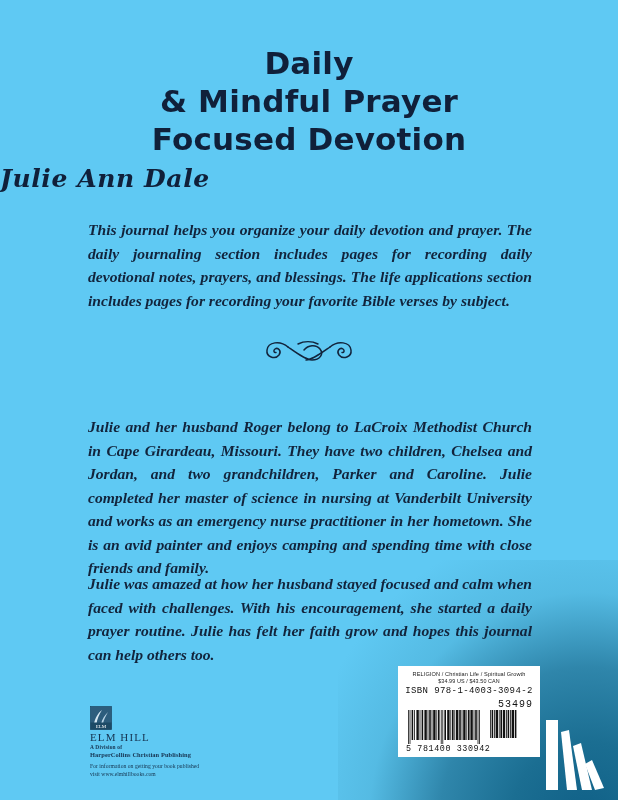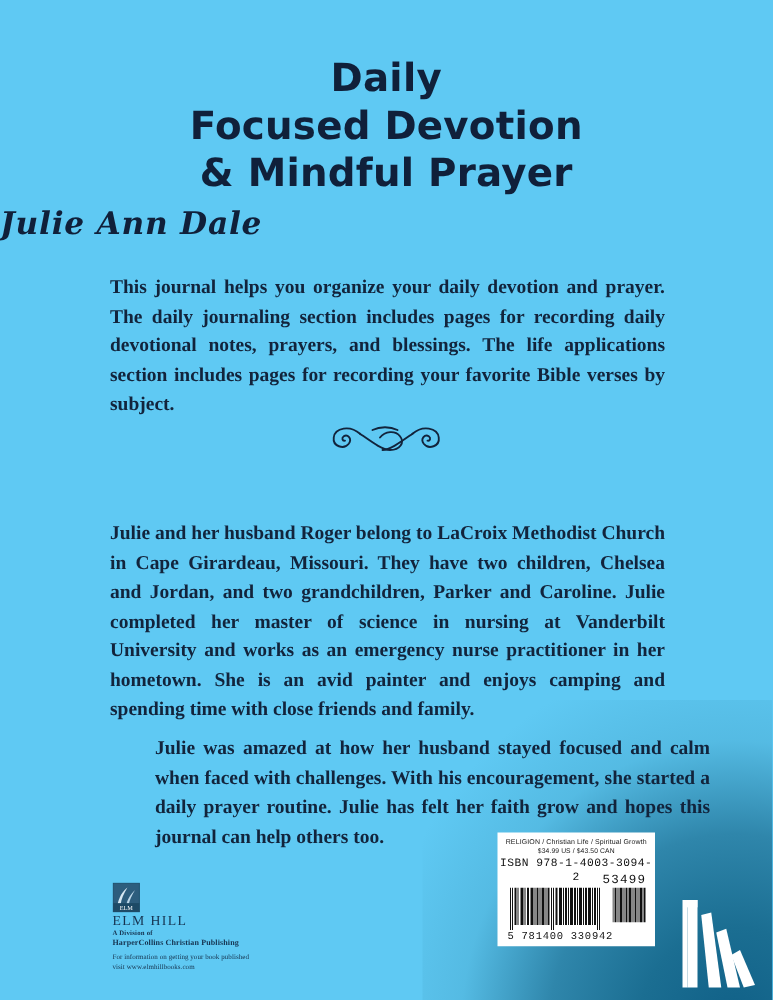--- a/index.html
+++ b/index.html
@@ -74,24 +74,25 @@
     position: absolute;
     left: 88px;
     width: 444px;
     color: #12243c;
     font-family: "Liberation Serif", serif;
     font-weight: bold;
     font-size: 15.6px;
     line-height: 23.5px;
     text-align: justify;
     text-justify: inter-word;
+    font-style: italic;
   }
   .p1 { top: 218px; }
   .p2 { top: 383px; margin-top: 32px; }
-  .p3 { top: 587px; margin-left: 36px; }
+  .p3 { top: 572px; }
 
   
   .ornament {
     position: absolute;
     top: 336px;
     left: 0;
     width: 618px;
     text-align: center;
     line-height: 0;
   }
@@ -150,21 +151,21 @@
     line-height: 7.6px;
     color: #16344f;
     letter-spacing: 0.05px;
   }
 
   
   .barcode-box {
     position: absolute;
     left: 398px;
     top: 666px;
-    width: 126px;
+    width: 142px;
     height: 91px;
     background: #ffffff;
     padding: 0;
     box-sizing: border-box;
   }
   .bc-bisac {
     text-align: center;
     font-family: "Liberation Sans", sans-serif;
     font-size: 5.6px;
     line-height: 8px;
@@ -234,22 +235,22 @@
 </style>
 </head>
 <body>
 
 <div class="cover">
 
   <div class="corner-glow"></div>
 
   <div class="title-block">
     <div class="title-line">Daily</div>
+    <div class="title-line">&amp; Mindful Prayer</div>
     <div class="title-line">Focused Devotion</div>
-    <div class="title-line">&amp; Mindful Prayer</div>
   </div>
 
   <div class="author">Julie Ann Dale</div>
 
   <div class="body-copy p1">This journal helps you organize your daily devotion and prayer. The daily journaling section includes pages for recording daily devotional notes, prayers, and blessings. The life applications section includes pages for recording your favorite Bible verses by subject.</div>
 
   <div class="ornament">
     <svg width="110" height="30" viewBox="0 0 110 30" xmlns="http://www.w3.org/2000/svg">
       <g fill="none" stroke="#12243c" stroke-width="1.5" stroke-linecap="round">
         <path d="M34 11 C26 4, 14 6, 13 14 C12 21, 21 24, 25 19 C28 15, 24 11, 21 13 C19 14.5, 20 17, 22 16.5"></path>

